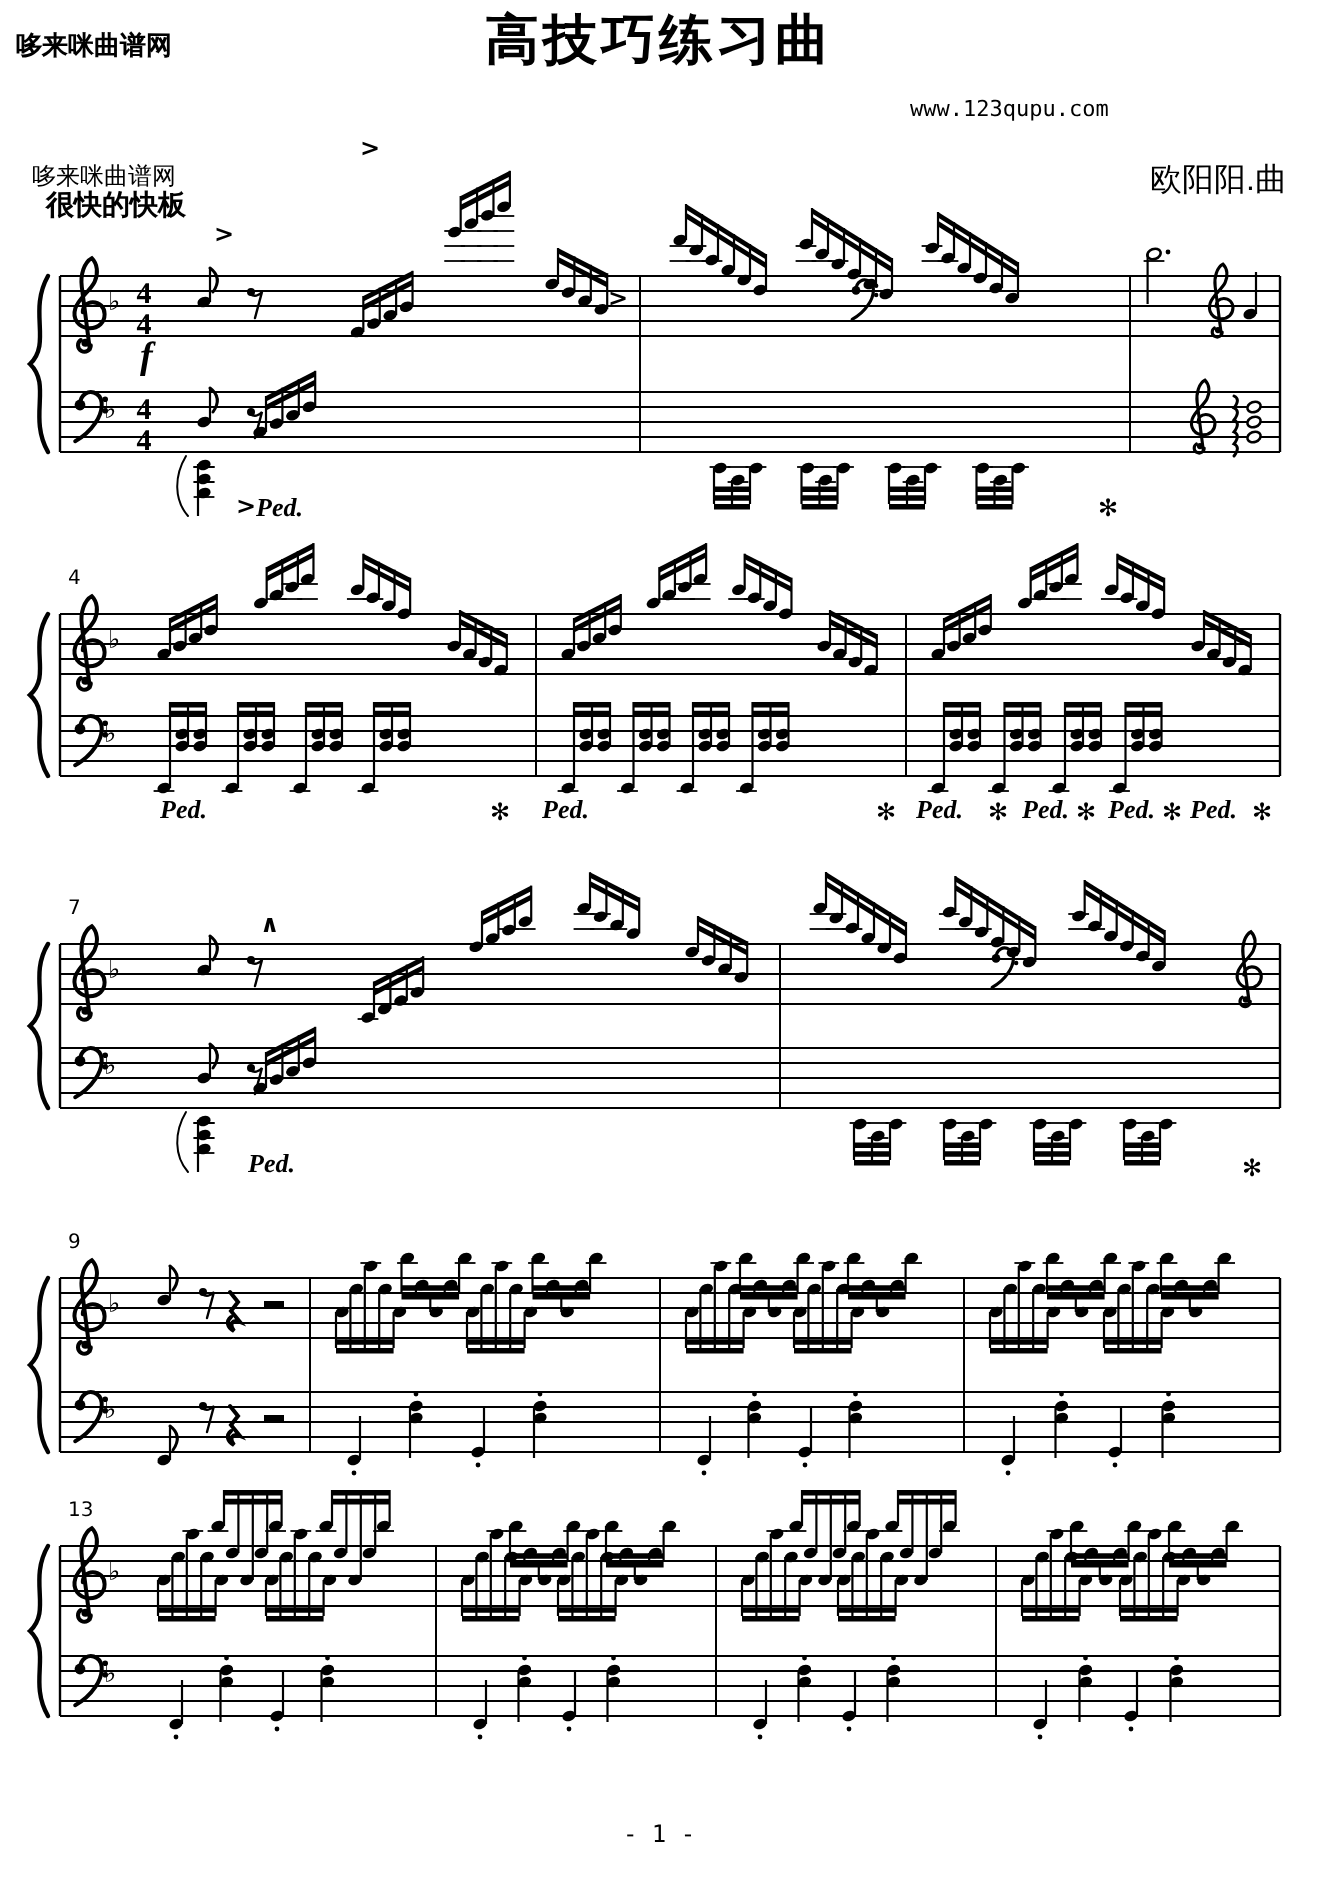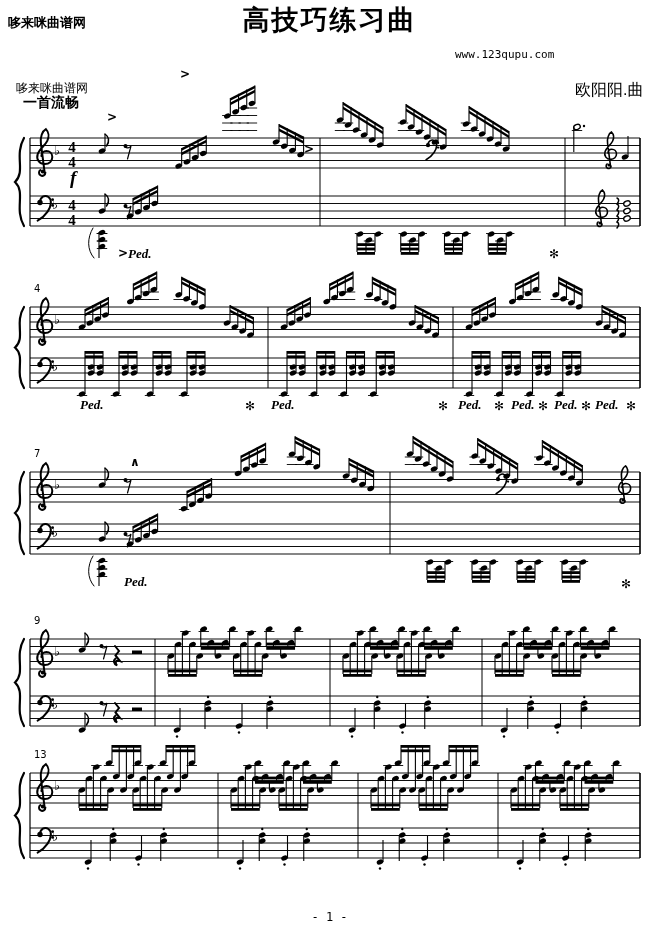--- a/index.html
+++ b/index.html
@@ -21,21 +21,21 @@
 </style>
 </head>
 <body>
 
 <div id="page">
   <div class="abs" id="site-name">哆来咪曲谱网</div>
   <div class="abs" id="page-title">高技巧练习曲</div>
   <div class="abs" id="website-url">www.123qupu.com</div>
   <div class="abs" id="work-label">哆来咪曲谱网</div>
   <div class="abs" id="composer-credit">欧阳阳.曲</div>
-  <div class="abs" id="tempo-marking">一首流畅</div>
+  <div class="abs" id="tempo-marking">很快的快板</div>
   <svg width="659" height="945" viewBox="0 0 659 945">
       <line x1="30" y1="138" x2="640" y2="138" stroke="#000" stroke-width="0.95"></line>
       <line x1="30" y1="196" x2="640" y2="196" stroke="#000" stroke-width="0.95"></line>
       <line x1="30" y1="145.5" x2="640" y2="145.5" stroke="#000" stroke-width="0.95"></line>
       <line x1="30" y1="203.5" x2="640" y2="203.5" stroke="#000" stroke-width="0.95"></line>
       <line x1="30" y1="153" x2="640" y2="153" stroke="#000" stroke-width="0.95"></line>
       <line x1="30" y1="211" x2="640" y2="211" stroke="#000" stroke-width="0.95"></line>
       <line x1="30" y1="160.5" x2="640" y2="160.5" stroke="#000" stroke-width="0.95"></line>
       <line x1="30" y1="218.5" x2="640" y2="218.5" stroke="#000" stroke-width="0.95"></line>
       <line x1="30" y1="168" x2="640" y2="168" stroke="#000" stroke-width="0.95"></line>

